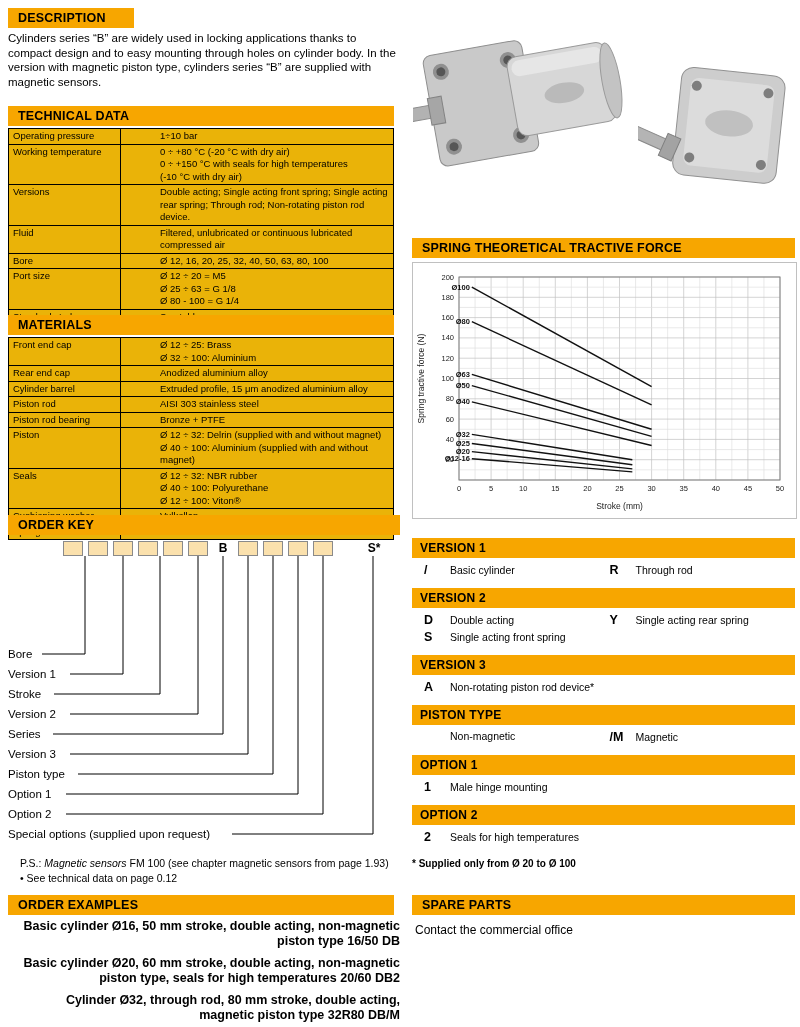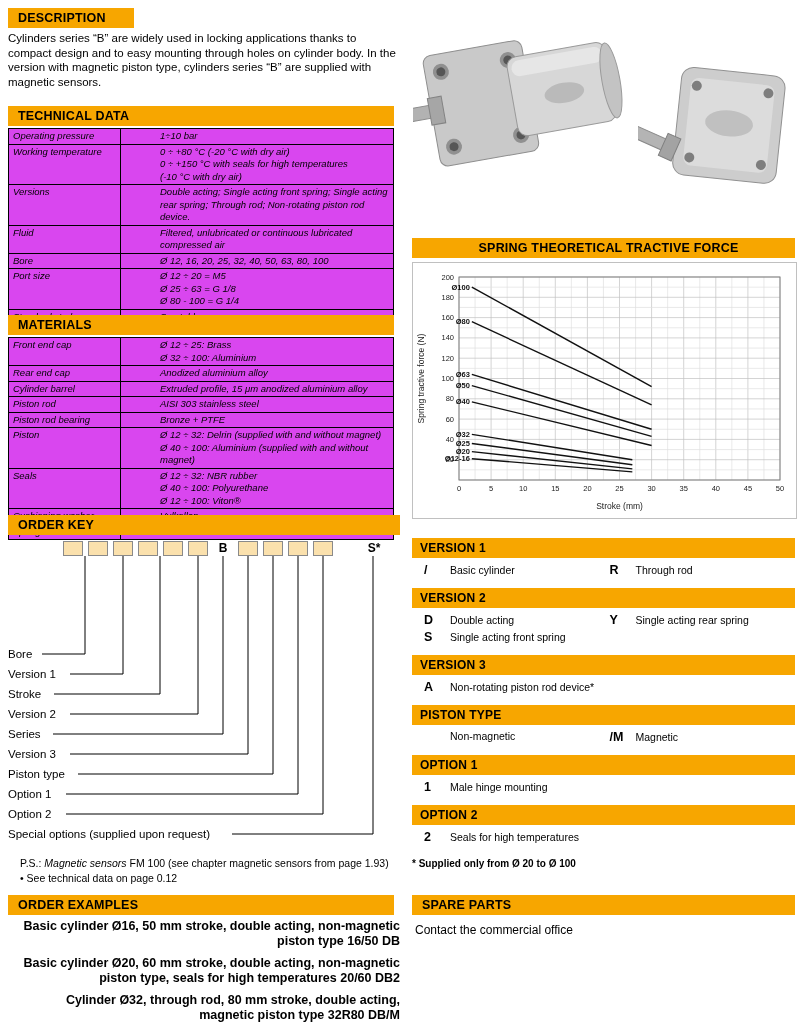--- a/index.html
+++ b/index.html
@@ -7,21 +7,21 @@
     position:relative;width:800px;height:1027px;overflow:hidden;
     background:#ffffff;color:#000;
     font-family:"Liberation Sans",sans-serif;
   }
   .abs{position:absolute;}
   .hdr{
     position:absolute;background:#F7A600;color:#000;
     font-weight:bold;font-size:12.5px;line-height:20px;height:20px;
     padding-left:10px;box-sizing:border-box;letter-spacing:.2px;
   }
-  .tbl{position:absolute;border-collapse:collapse;font-size:9.5px;line-height:12.5px;background:#d946ef;font-style:italic;}
+  .tbl{position:absolute;border-collapse:collapse;font-size:9.5px;line-height:12.5px;background:#eab308;}
   .tbl td{border:1px solid #000;padding:1px 4px;vertical-align:top;}
   .tbl td.v{white-space:pre-line;padding-left:39px;}
   .okbox{
     position:absolute;top:0;width:20px;height:15px;
     background:#FBE1AD;border:1px solid #8a8a8a;box-sizing:border-box;
   }
   .okletter{
     position:absolute;top:0;width:20px;height:15px;
     font-weight:bold;font-size:12px;text-align:center;line-height:15px;
   }
@@ -217,21 +217,21 @@
       <circle cx="126" cy="102" r="5" fill="#7e7e7e"></circle>
     <ellipse cx="90" cy="64" rx="24" ry="13" fill="#c0c0c0"></ellipse>
     <g transform="rotate(18 40 96)">
       <rect x="-34" y="92" width="18" height="8" fill="#969696" stroke="#7a7a7a"></rect>
       <rect x="-18" y="90" width="50" height="12" fill="#b4b4b4" stroke="#8a8a8a"></rect>
       <rect x="26" y="84" width="14" height="24" fill="#a3a3a3" stroke="#808080"></rect>
     </g>
   </g>
 </svg>
 
-<div class="hdr" style="left:412px;top:238px;width:383px;text-align:center;">SPRING THEORETICAL TRACTIVE FORCE</div>
+<div class="hdr" style="left:412px;top:238px;width:383px;">SPRING THEORETICAL TRACTIVE FORCE</div>
 <div class="chart-panel" style="left:412px;top:262px;width:383px;height:255px;">
   <svg id="spring-chart-svg" width="381" height="253">
       <line x1="46" y1="14" x2="46" y2="217" stroke="#c2c2c2" stroke-width="0.7"></line>
       <line x1="62.05" y1="14" x2="62.05" y2="217" stroke="#e0e0e0" stroke-width="0.7"></line>
       <line x1="78.1" y1="14" x2="78.1" y2="217" stroke="#c2c2c2" stroke-width="0.7"></line>
       <line x1="94.15" y1="14" x2="94.15" y2="217" stroke="#e0e0e0" stroke-width="0.7"></line>
       <line x1="110.2" y1="14" x2="110.2" y2="217" stroke="#c2c2c2" stroke-width="0.7"></line>
       <line x1="126.25" y1="14" x2="126.25" y2="217" stroke="#e0e0e0" stroke-width="0.7"></line>
       <line x1="142.3" y1="14" x2="142.3" y2="217" stroke="#c2c2c2" stroke-width="0.7"></line>
       <line x1="158.35" y1="14" x2="158.35" y2="217" stroke="#e0e0e0" stroke-width="0.7"></line>

